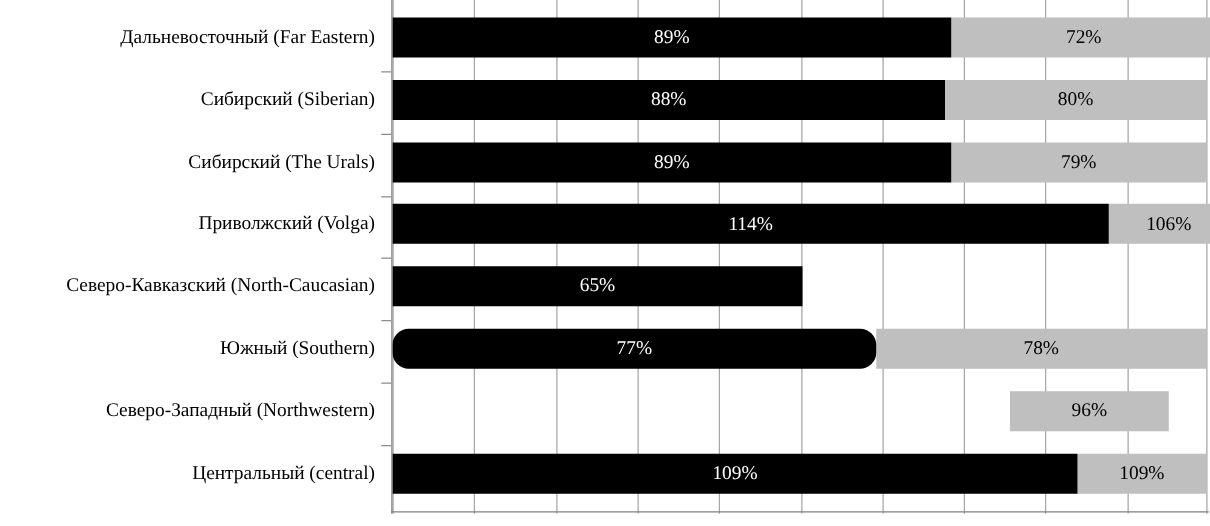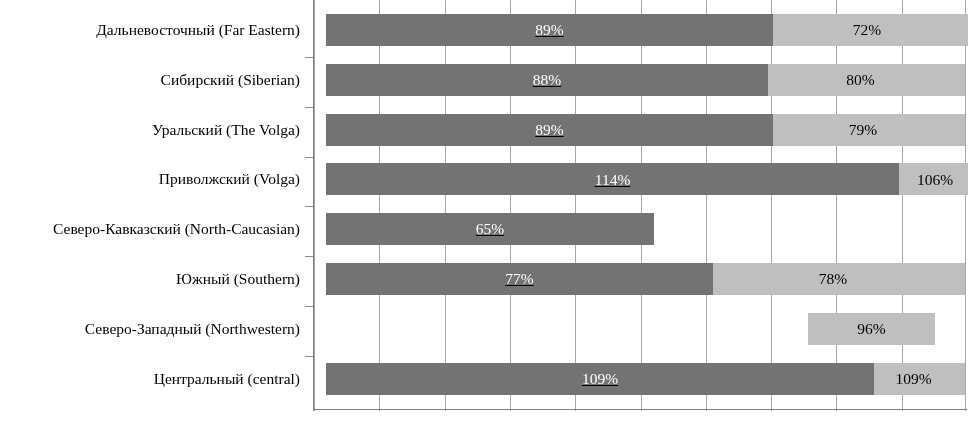--- a/index.html
+++ b/index.html
@@ -92,44 +92,43 @@
   .seg {
     position: absolute;
     top: 0;
     height: 32px;
     display: flex;
     align-items: center;
     justify-content: center;
     overflow: hidden;
   }
   .seg-primary {
-    background: #737373;
-    left: 12px;
-    text-decoration: underline;
+    background: #000000;
+    left: 0;
   }
   .seg-secondary {
     background: #bfbfbf;
   }
   .seg-label {
     font-size: 15.5px;
     line-height: 1;
     white-space: nowrap;
   }
   .seg-primary .seg-label { color: #ffffff; }
   .seg-secondary .seg-label { color: #000000; }
 </style>
 </head>
 <body>
 
 <div id="chart-root">
 
   <div id="category-labels">
       <div class="cat-label" style="top: 22px;">Дальневосточный (Far Eastern)</div>
       <div class="cat-label" style="top: 71.8px;">Сибирский (Siberian)</div>
-      <div class="cat-label" style="top: 121.6px;">Уральский (The Volga)</div>
+      <div class="cat-label" style="top: 121.6px;">Сибирский (The Urals)</div>
       <div class="cat-label" style="top: 171.4px;">Приволжский (Volga)</div>
       <div class="cat-label" style="top: 221.2px;">Северо-Кавказский (North-Caucasian)</div>
       <div class="cat-label" style="top: 271px;">Южный (Southern)</div>
       <div class="cat-label" style="top: 320.8px;">Северо-Западный (Northwestern)</div>
       <div class="cat-label" style="top: 370.6px;">Центральный (central)</div>
     </div>
 
   <div id="plot-area">
     <div id="gridlines">
         <div class="gridline" style="left: 0px;"></div>
@@ -179,21 +178,21 @@
         </div>
         <div class="bar-row" style="top: 213.2px; width: 653px;">
           <div class="seg seg-primary" style="width: 328px;">
             <span class="seg-label">65%</span>
           </div>
         </div>
         <div class="bar-row" style="top: 263px; width: 653px;">
           <div class="seg seg-secondary" style="left: 387px; width: 264px;">
             <span class="seg-label">78%</span>
           </div>
-          <div class="seg seg-primary" style="width: 387px;">
+          <div class="seg seg-primary" style="width: 387px; border-radius: 13px;">
             <span class="seg-label">77%</span>
           </div>
         </div>
         <div class="bar-row" style="top: 312.8px; width: 653px;">
           <div class="seg seg-secondary" style="left: 494px; width: 127px;">
             <span class="seg-label">96%</span>
           </div>
         </div>
         <div class="bar-row" style="top: 362.6px; width: 653px;">
           <div class="seg seg-secondary" style="left: 548px; width: 103px;">

